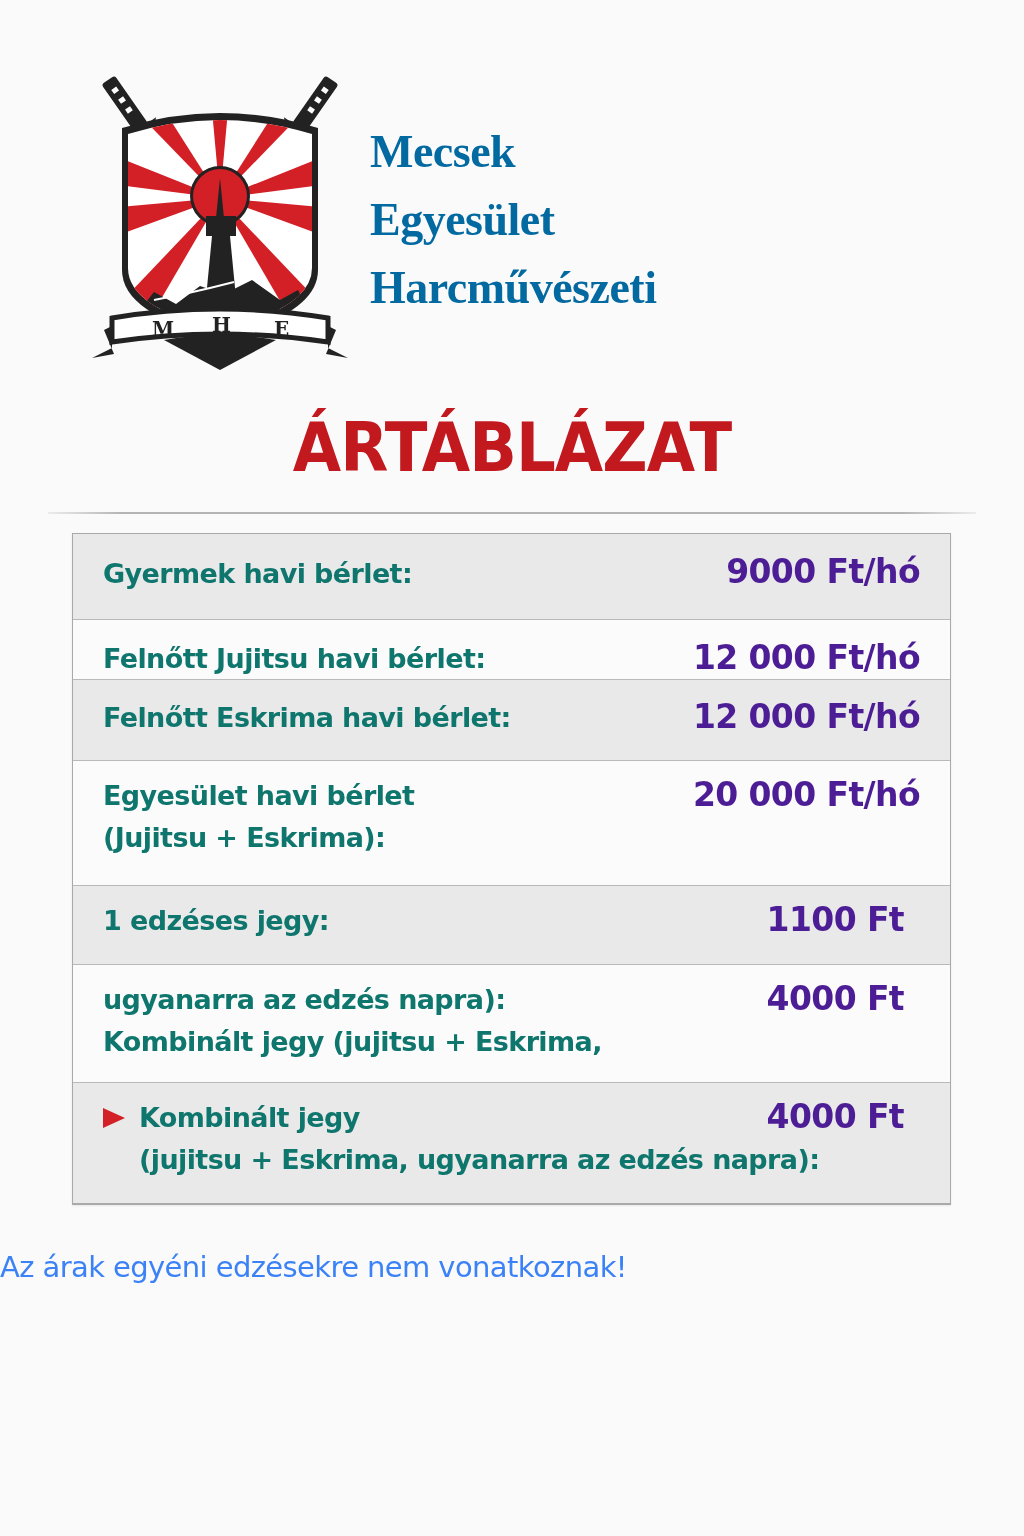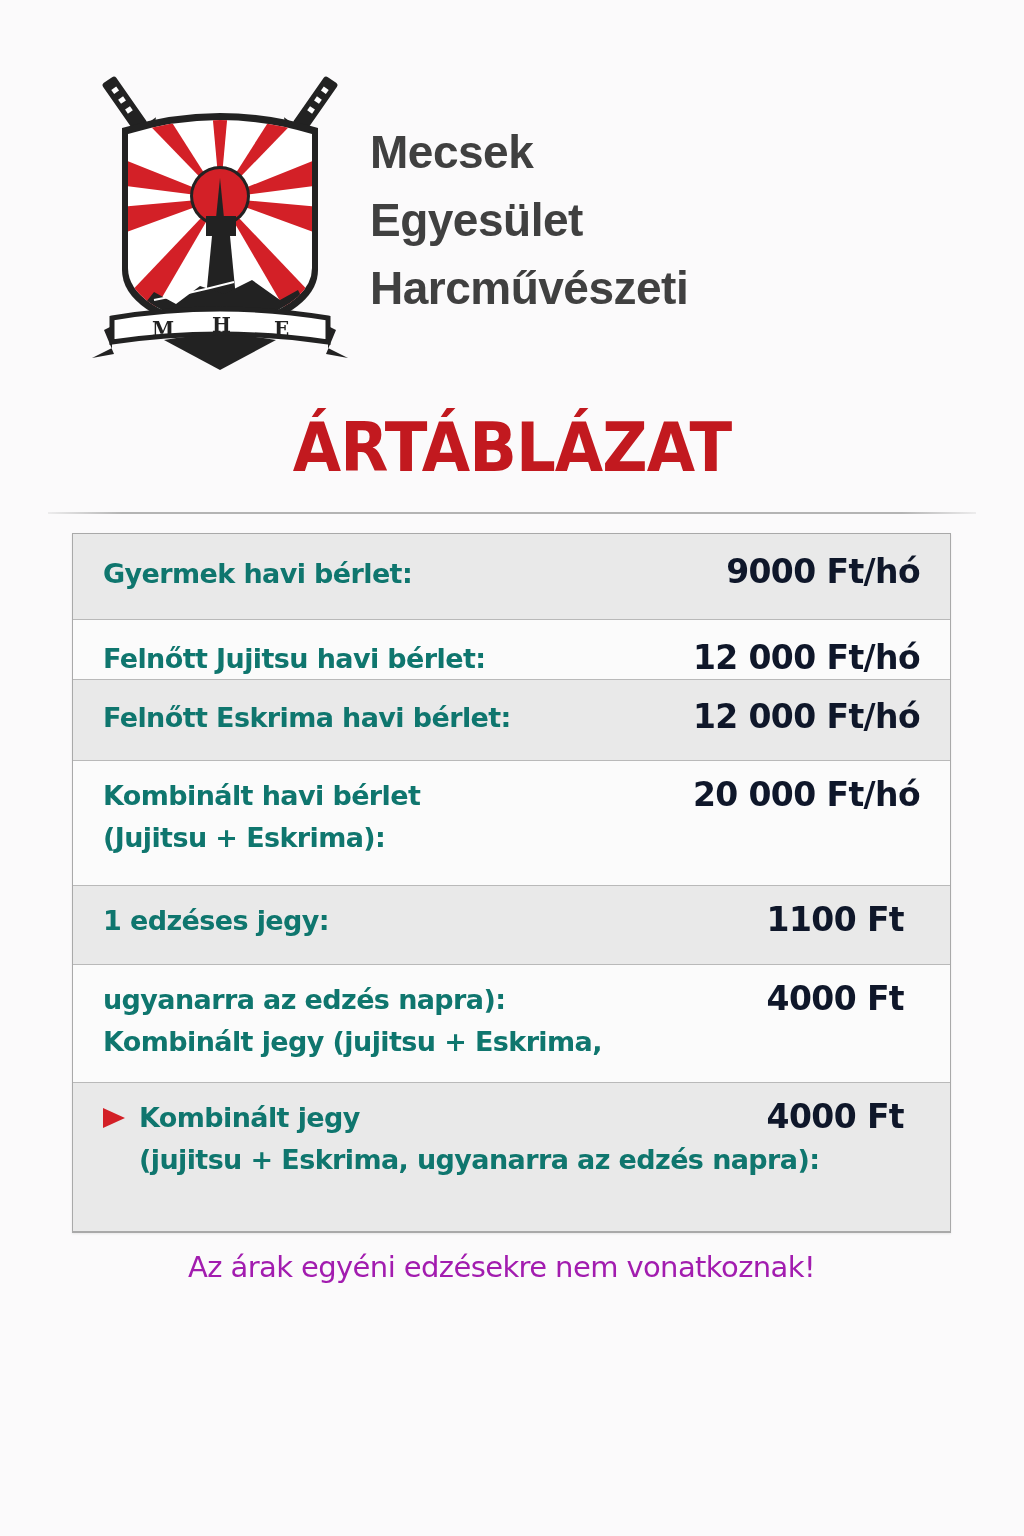--- a/index.html
+++ b/index.html
@@ -8,22 +8,22 @@
       background: #fbfbfb;
       font-family: "DejaVu Sans", "Liberation Sans", sans-serif;
       overflow: hidden;
     }
     .page { position: relative; width: 1024px; height: 1536px; background: #fbfafb; }
 
     .header { position: absolute; left: 0; top: 0; width: 1024px; height: 400px; }
     .logo { position: absolute; left: 84px; top: 68px; width: 272px; height: 306px; }
     .org-name {
       position: absolute; left: 370px; top: 118px;
-      font-family: Liberation Sans, sans-serif;
-      font-weight: bold; color: #404040;
+      font-family: Liberation Serif, serif;
+      font-weight: bold; color: #0369a1;
       font-size: 46px; line-height: 68px; letter-spacing: -0.5px;
     }
     .org-name span { display: block; }
 
     .title {
       position: absolute; left: 0; top: 408px; width: 1024px;
       text-align: center;
       font-family: "DejaVu Sans", "Liberation Sans", sans-serif;
       font-weight: bold; font-size: 68px; line-height: 80px;
       color: #c2191f; letter-spacing: -1px;
@@ -50,36 +50,35 @@
     .label {
       position: absolute; left: 30px;
       font-family: "DejaVu Sans", "Liberation Sans", sans-serif;
       font-weight: bold; color: #0f766e;
       font-size: 27px; line-height: 42px; letter-spacing: -0.6px;
     }
     .label span { display: block; }
     .price {
       position: absolute;
       font-family: "DejaVu Sans", "Liberation Sans", sans-serif;
-      font-weight: bold; color: #0f172a;
+      font-weight: bold; color: #4c1d95;
       font-size: 33px; line-height: 42px; letter-spacing: -0.6px;
       text-align: right; white-space: nowrap;
     }
     .arrow {
       position: absolute; left: 30px; width: 0; height: 0;
       border-top: 10px solid transparent;
       border-bottom: 10px solid transparent;
       border-left: 22px solid #d32027;
     }
     .note {
       position: absolute; left: 0; top: 1247px; width: 963px;
-      text-align: center;
-      font-family: "DejaVu Sans", "Liberation Sans", sans-serif;
-      font-size: 29px; line-height: 40px; color: #a21caf;
-      letter-spacing: -0.6px; font-weight: normal; margin-left: 20px;
+      font-family: "DejaVu Sans", "Liberation Sans", sans-serif;
+      font-size: 29px; line-height: 40px; color: #3b82f6;
+      letter-spacing: -0.6px; font-weight: normal;
     }
   </style>
 </head>
 <body>
 
 <div class="page">
 
   <div class="header">
     <svg class="logo" viewBox="0 0 272 306" xmlns="http://www.w3.org/2000/svg">
 
@@ -167,42 +166,42 @@
 
     <div class="row gray" style="height:81px">
       <div class="label" style="top:17px">
         <span>Felnőtt Eskrima havi bérlet:</span>
       </div>
       <div class="price" style="top:16px; right:30px">12 000 Ft/hó</div>
     </div>
 
     <div class="row white" style="height:125px">
       <div class="label" style="top:14px">
-        <span>Kombinált havi bérlet</span>
+        <span>Egyesület havi bérlet</span>
         <span>(Jujitsu + Eskrima):</span>
       </div>
       <div class="price" style="top:13px; right:30px">20 000 Ft/hó</div>
     </div>
 
     <div class="row gray" style="height:79px">
       <div class="label" style="top:14px">
         <span>1 edzéses jegy:</span>
       </div>
       <div class="price" style="top:13px; right:46px">1100 Ft</div>
     </div>
 
     <div class="row white" style="height:118px">
       <div class="label" style="top:14px">
         <span>ugyanarra az edzés napra):</span>
         <span>Kombinált jegy (jujitsu + Eskrima,</span>
       </div>
       <div class="price" style="top:13px; right:46px">4000 Ft</div>
     </div>
 
-    <div class="row gray" style="height:148px">
+    <div class="row gray" style="height:120px">
       <div class="arrow" style="top:25px"></div>
       <div class="label" style="left:66px; top:14px">
         <span>Kombinált jegy</span>
         <span>(jujitsu + Eskrima, ugyanarra az edzés napra):</span>
       </div>
       <div class="price" style="top:13px; right:46px">4000 Ft</div>
     </div>
   </div>
 
   <div class="note">Az árak egyéni edzésekre nem vonatkoznak!</div>

